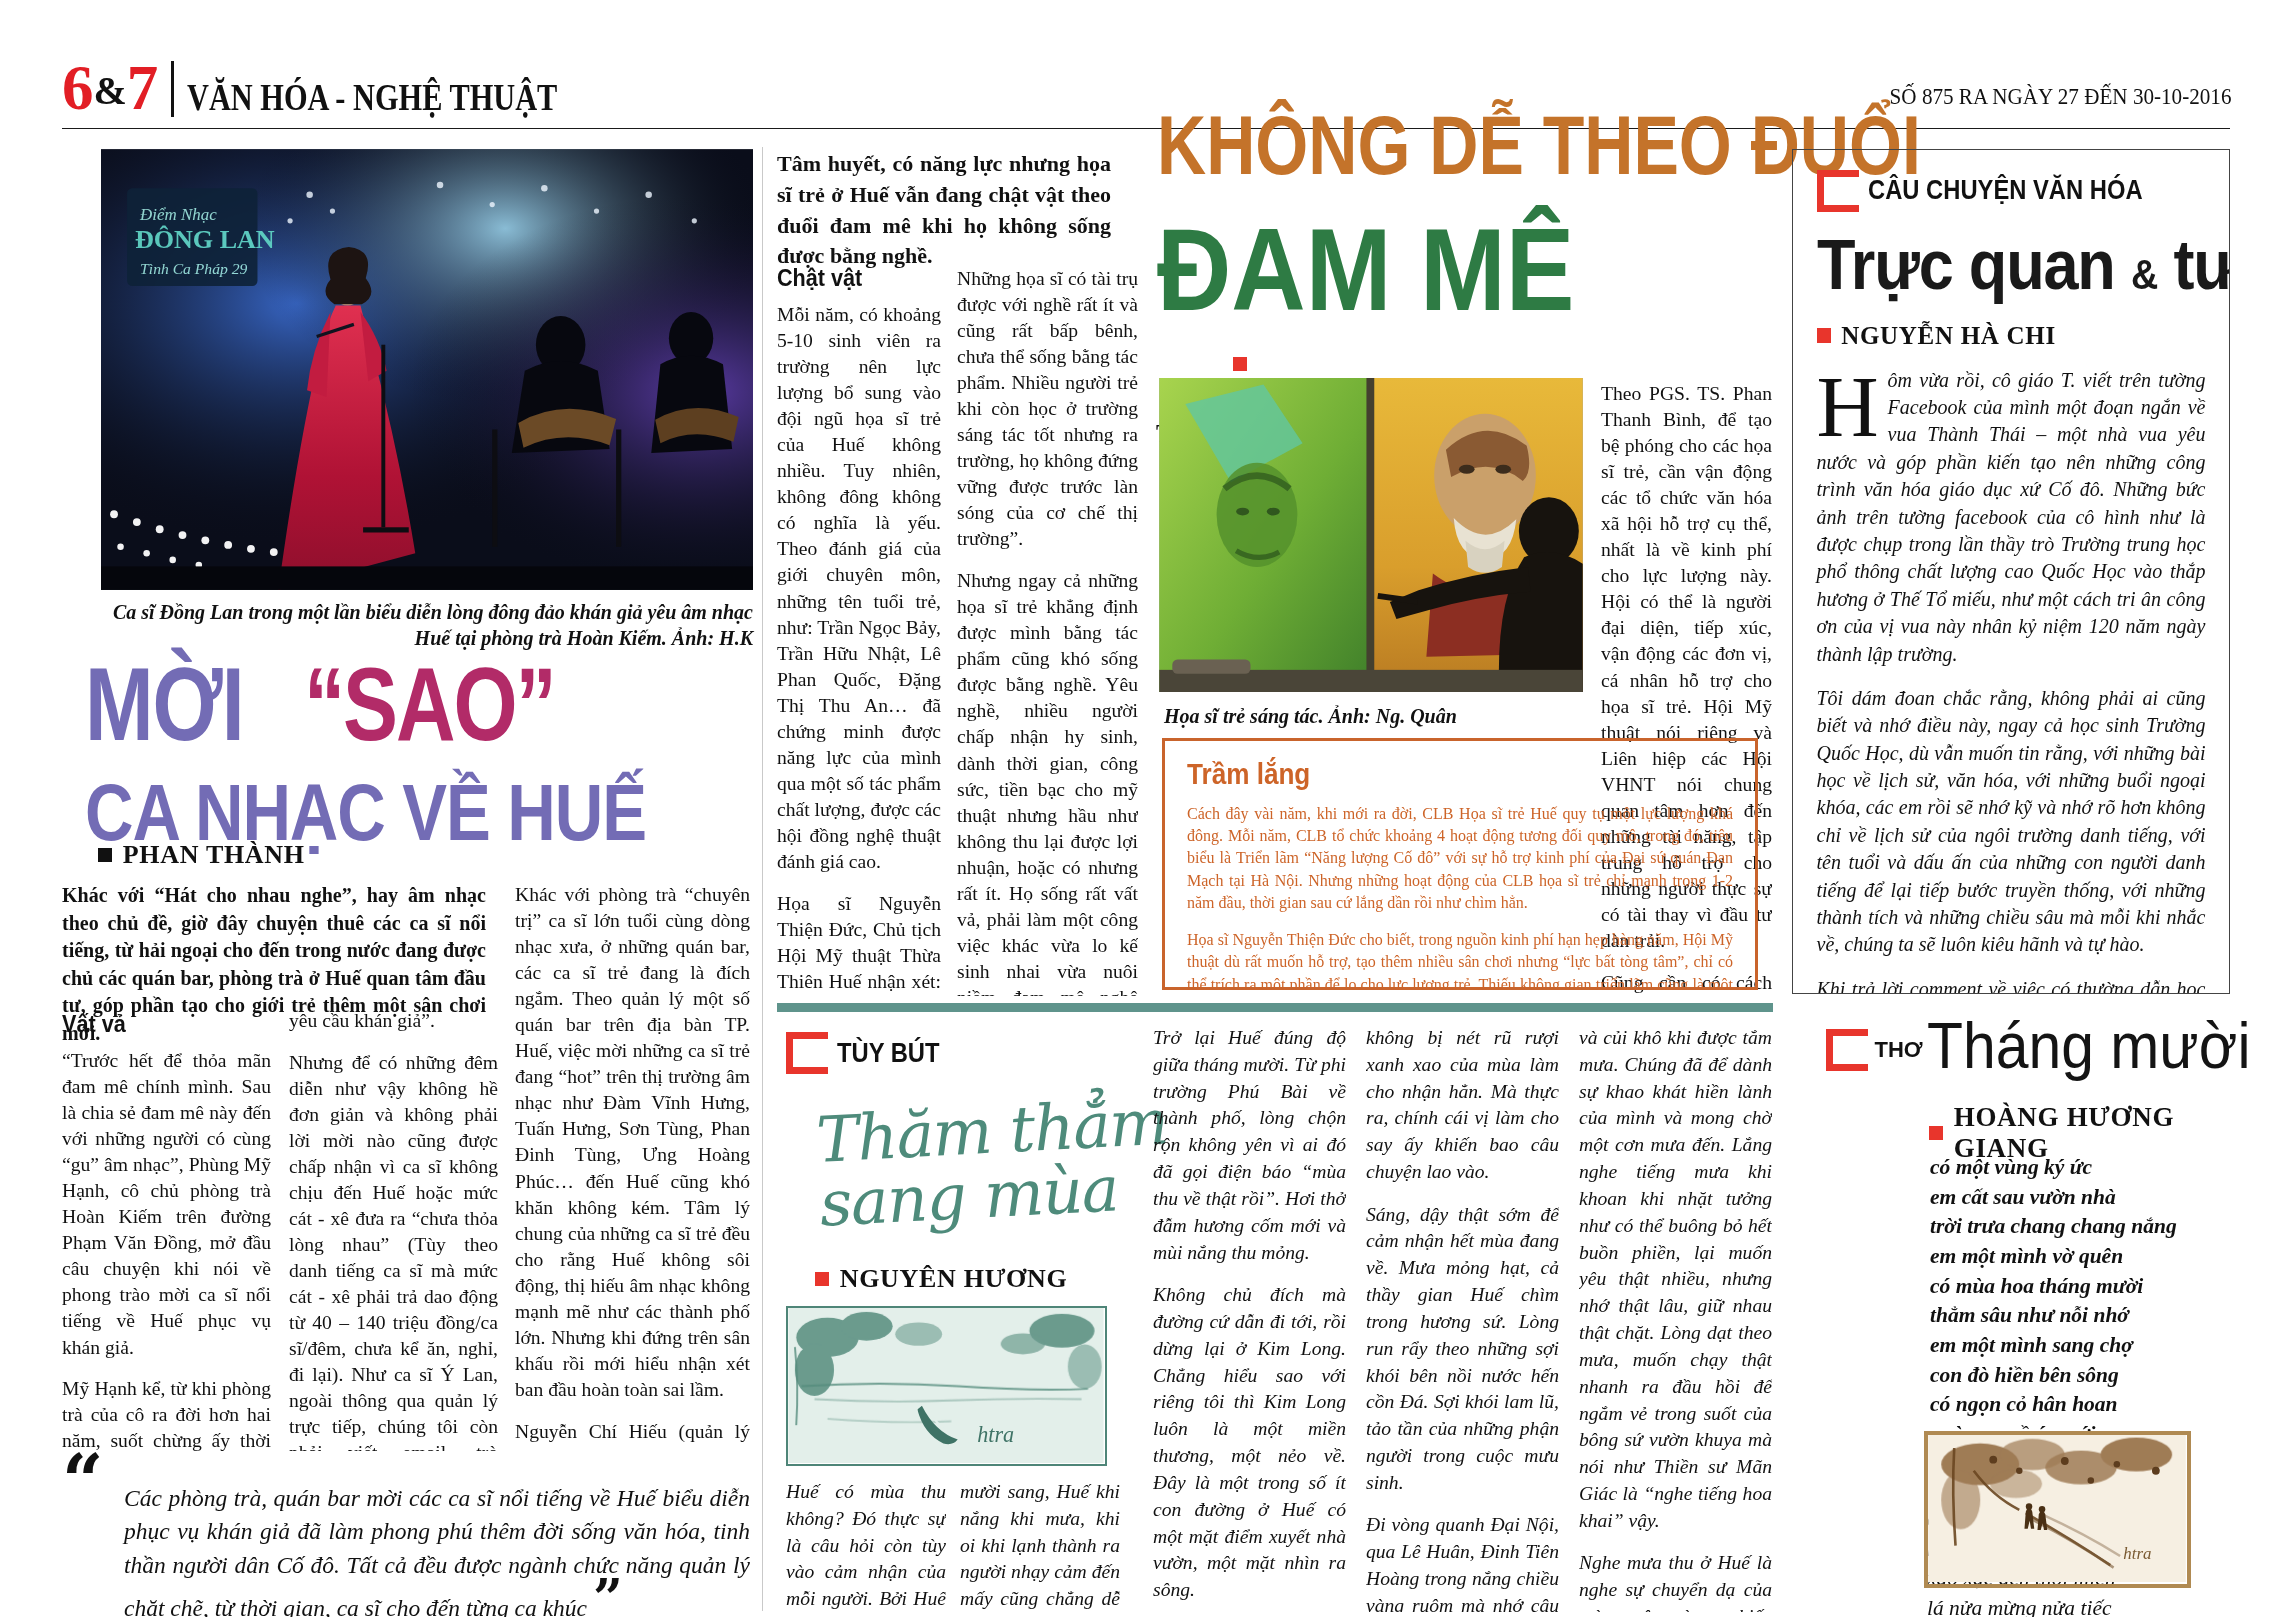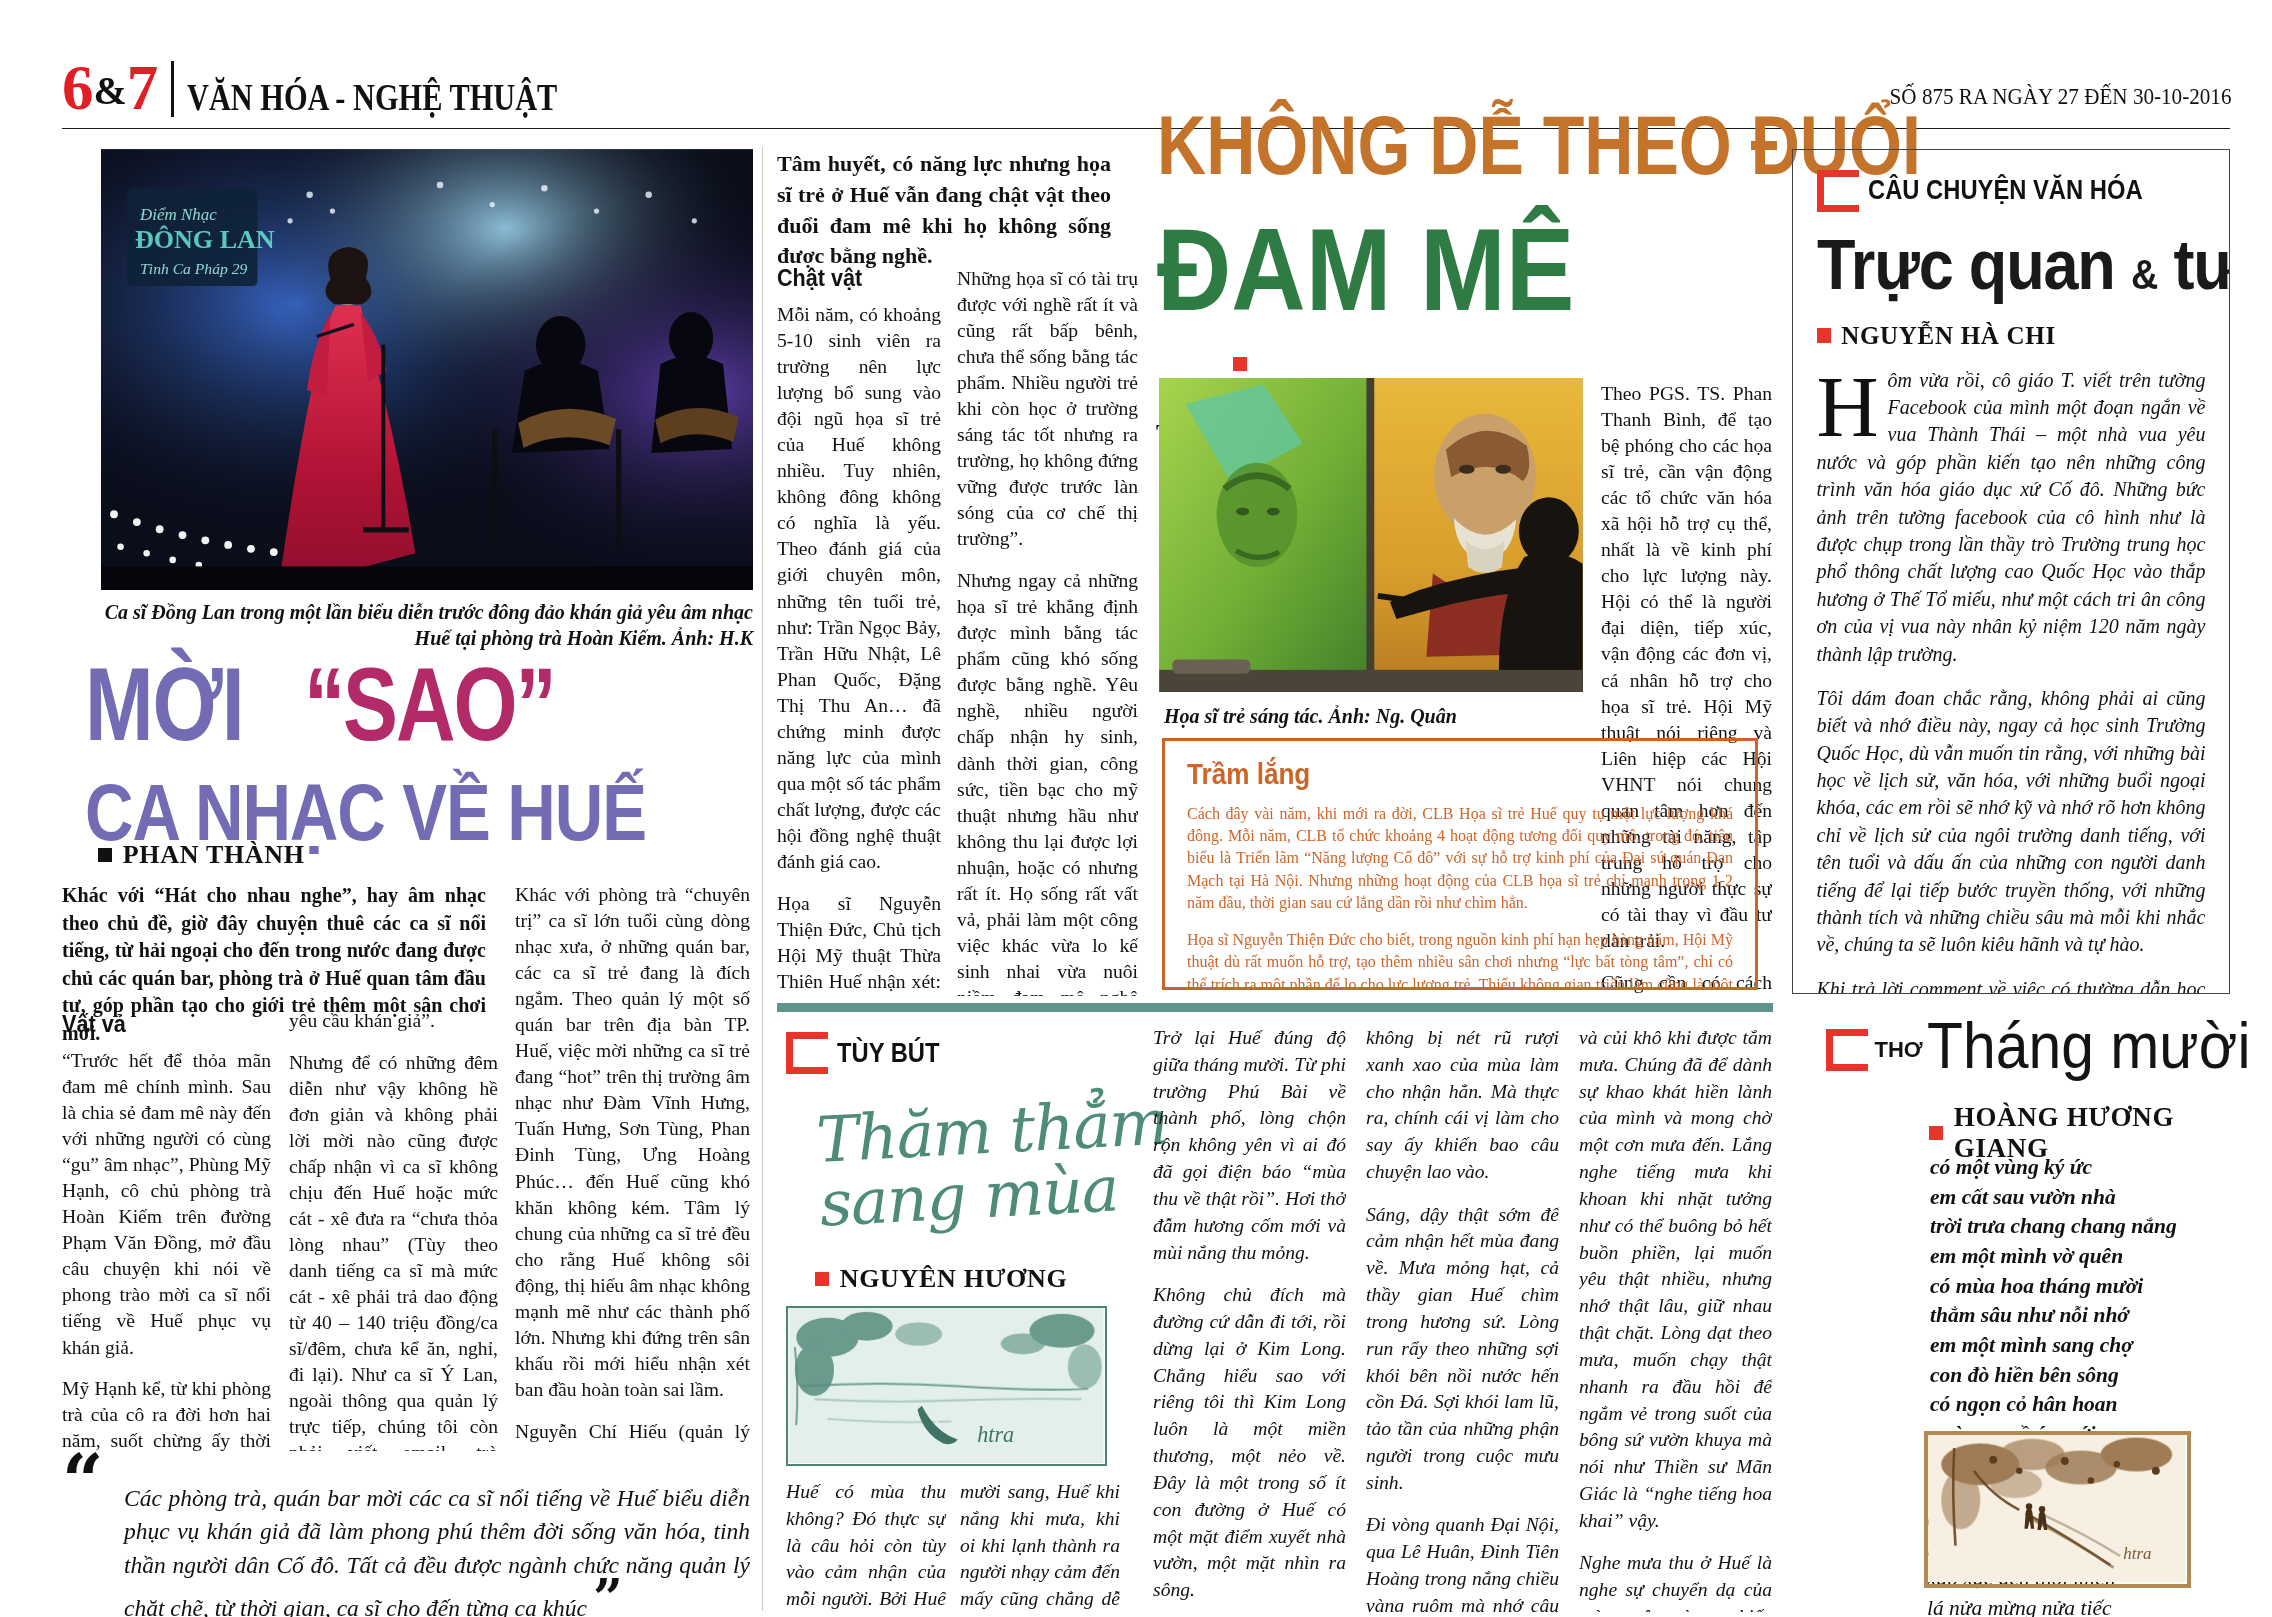--- a/index.html
+++ b/index.html
@@ -156,21 +156,21 @@
       <ellipse cx="905" cy="290" rx="34" ry="40"></ellipse>
       <path d="M858 330 q46 -26 96 0 l14 130 l-124 6z"></path>
     </g>
     <path d="M640 420 q70 -40 150 -6 l-10 40 q-70 -26 -132 4z" fill="#6b4a26"></path>
     <path d="M850 415 q60 -34 128 -4 l-8 38 q-60 -24 -112 2z" fill="#5d3f20"></path>
     <rect x="600" y="430" width="8" height="180" fill="#0d0d12"></rect>
     <rect x="790" y="430" width="8" height="180" fill="#0d0d12"></rect>
     <rect x="0" y="640" width="1000" height="36" fill="#05060c"></rect>
   </svg>
 </div>
-<div class="abs caption" style="left:101px;top:599px;width:652px;text-align:right;">Ca sĩ Đồng Lan trong một lần biểu diễn trước đông đảo khán giả yêu âm nhạc Huế tại phòng trà Hoàn Kiếm. Ảnh: H.K</div>
+<div class="abs caption" style="left:101px;top:599px;width:652px;text-align:right;">Ca sĩ Đồng Lan trong một lần biểu diễn lòng đông đảo khán giả yêu âm nhạc Huế tại phòng trà Hoàn Kiếm. Ảnh: H.K</div>
 
 <div class="abs" style="left:85px;top:646px;">
   <div><span class="cond t1a" style="transform:scaleX(.8);">MỜI</span>
        <span class="cond t1b" style="transform:scaleX(.8);margin-left:18px;">“SAO”</span></div>
   <div style="margin-top:2.6px;"><span class="cond t1c" style="transform:scaleX(.84);">CA NHẠC VỀ HUẾ</span></div>
 </div>
 <div class="abs byline" style="left:98px;top:840px;">
   <span class="sq black"></span>
   <span class="name">PHAN THÀNH</span>
 </div>

